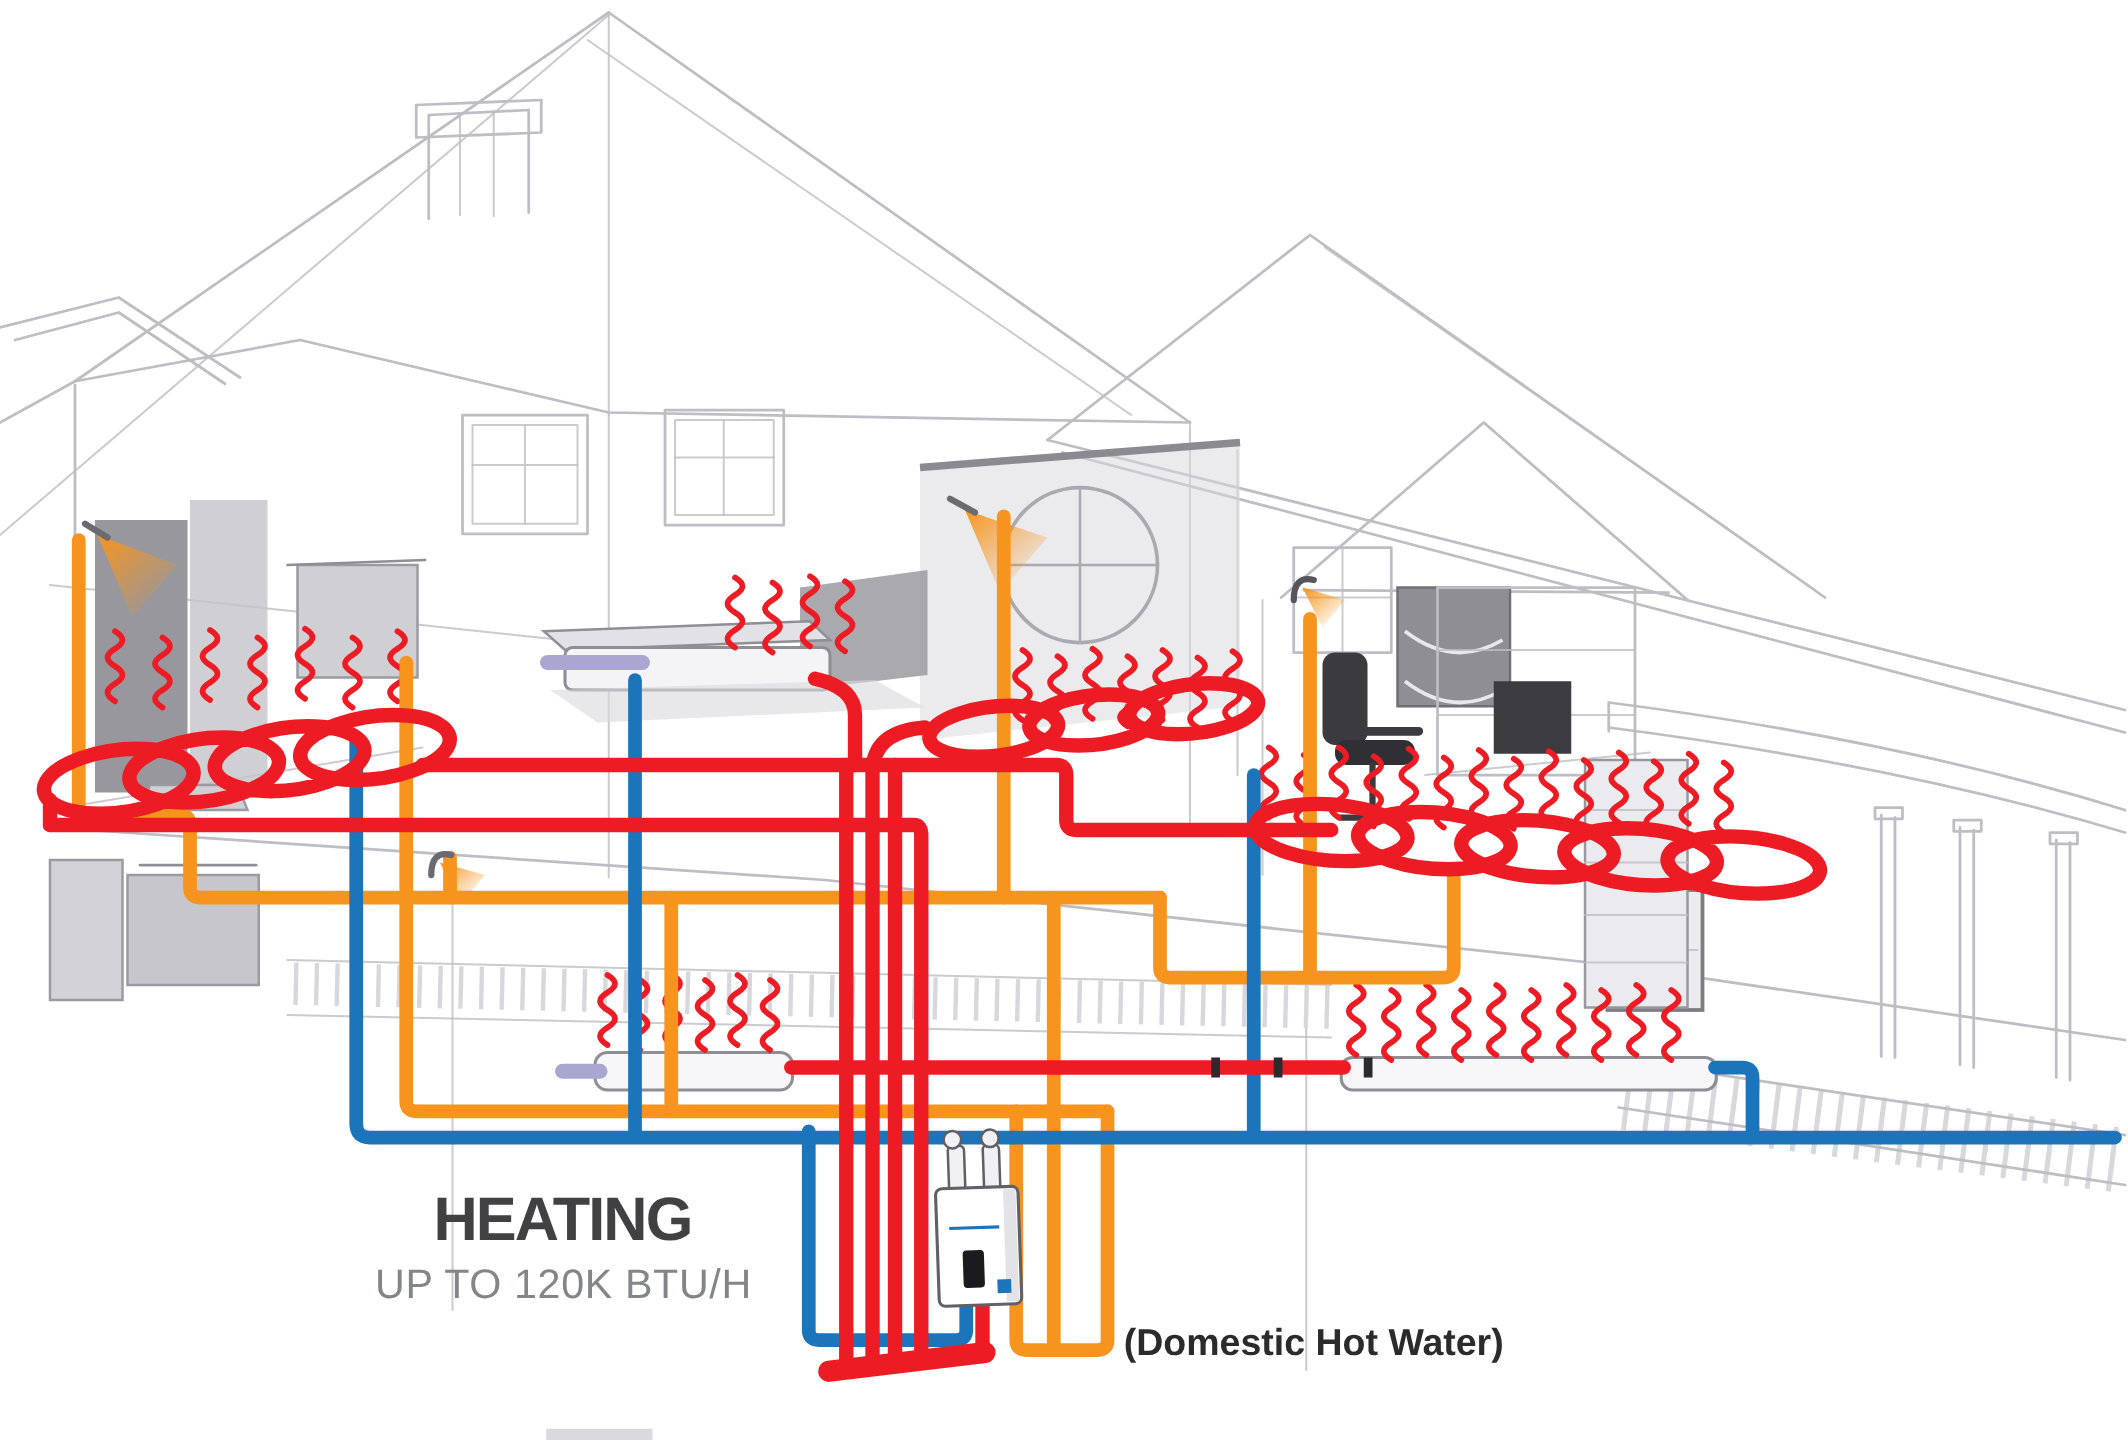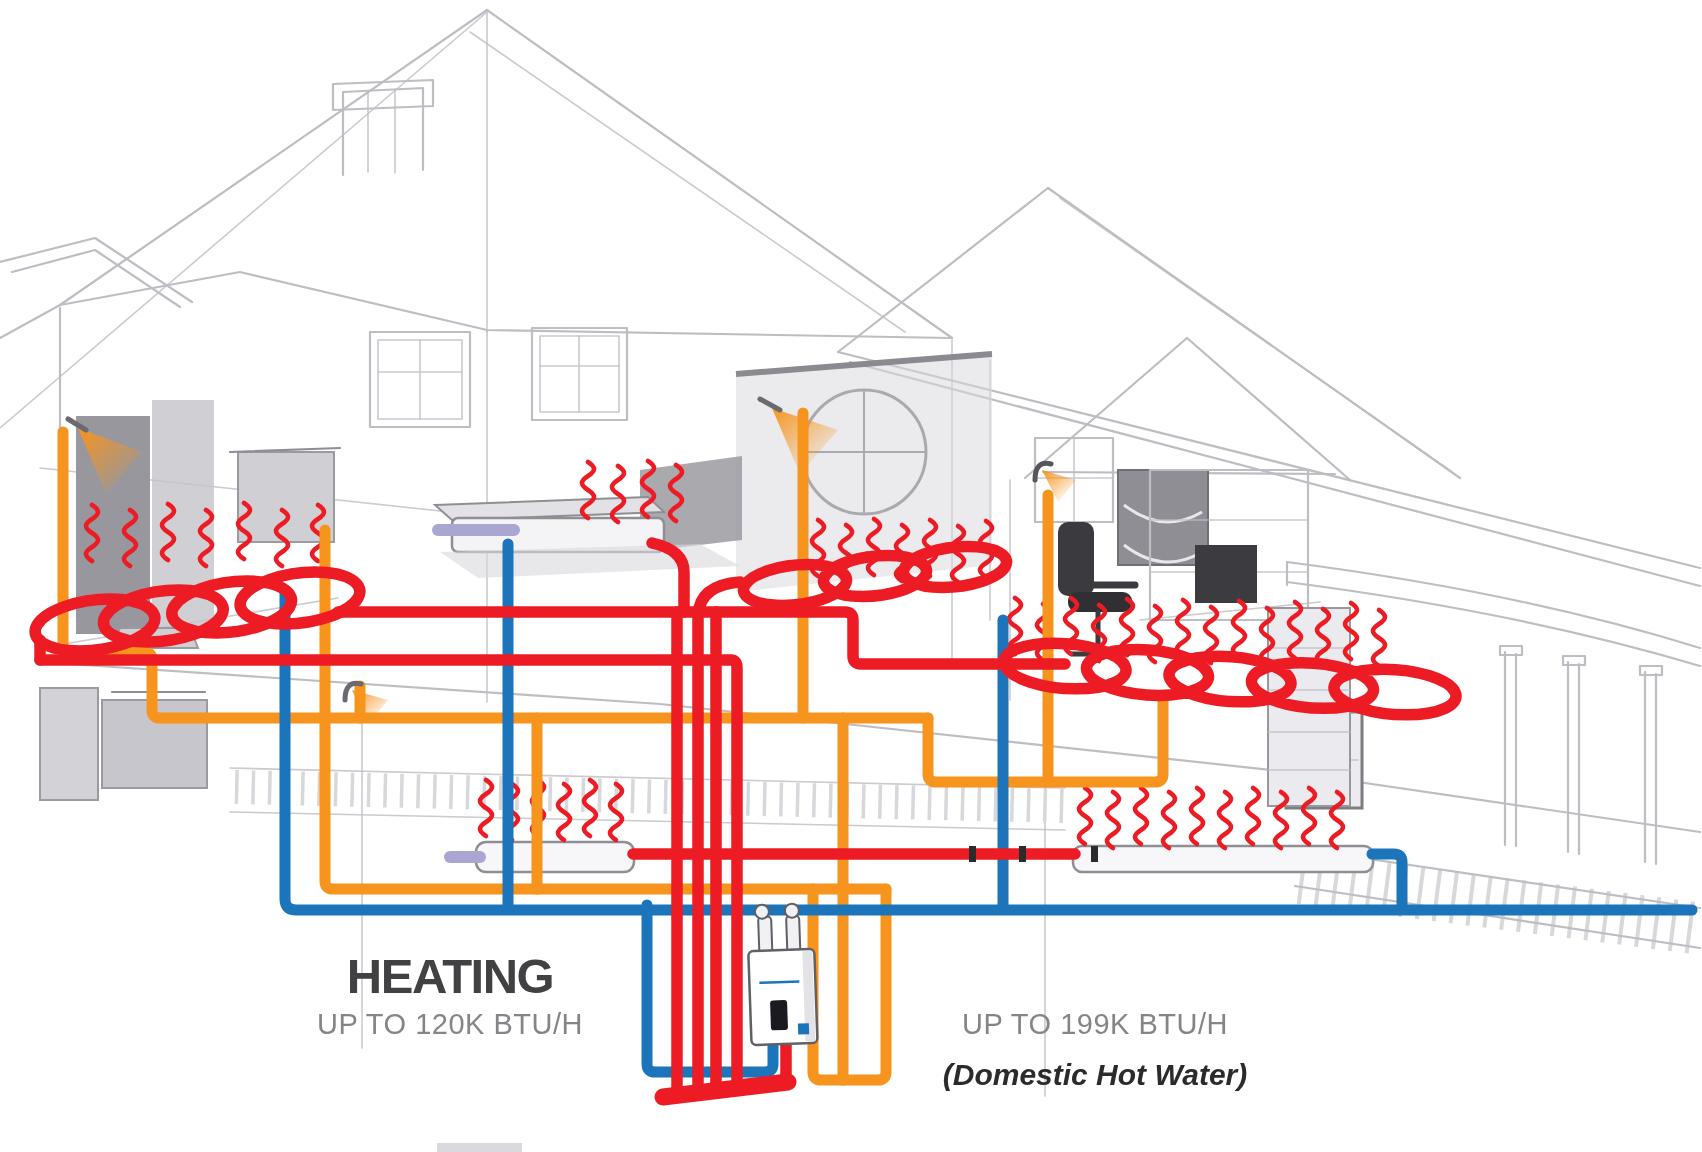--- a/index.html
+++ b/index.html
@@ -16,21 +16,21 @@
   .p-blue{stroke:var(--blue);stroke-width:11;}
   .p-orange{stroke:var(--orange);stroke-width:11;}
   .p-lav{stroke:var(--lav);stroke-width:12;}
   .coil{stroke:var(--red);stroke-width:11.5;fill:none;stroke-linecap:round;}
   .squig{stroke:var(--red);stroke-width:4.6;fill:none;stroke-linecap:round;}
   .manifold{stroke:var(--red);stroke-width:17;stroke-linecap:round;}
   .baluster{stroke:#d7d7dc;}
   
   .lbl{position:absolute;text-align:center;white-space:nowrap;}
   .big-title{font-size:49px;font-weight:800;letter-spacing:-1.5px;color:var(--titlec,#414042);}
-  .sub-title{font-size:29px;font-weight:400;color:var(--subc,#838588);letter-spacing:.5px;}
+  .sub-title{font-size:33px;font-weight:400;color:var(--subc,#838588);letter-spacing:.5px;}
   .note-title{font-size:30px;font-weight:700;color:var(--notec,#2B2B2B);}
   .artifact{position:absolute;background:#d9d9de;}
 </style>
 </head>
 <body>
 
 <div id="stage" style="--red: #ED1C24; --orange: #F7941E; --blue: #1C75BB; --lav: #A9A6D2; --sketch: #BDBDC3; --titlec: #414042; --subc: #838588; --notec: #2B2B2B; --bg: #FFFFFF;">
 <svg width="1702" height="1152" viewBox="0 0 1702 1152">
   <defs>
     <path id="sq" d="M0,0 c8,5 8,9 0,14 c-8,5 -8,9 0,14 c8,5 8,9 0,14 c-8,5 -8,9 0,14"></path>
@@ -279,16 +279,15 @@
     <rect x="750" y="950" width="66" height="94" rx="5" fill="#ffffff" stroke="#606066" stroke-width="2.5"></rect>
     <rect x="804" y="952" width="10" height="90" fill="#e2e2e7"></rect>
     <path d="M760,982 H800" stroke="#1C75BB" stroke-width="2.5"></path>
     <rect x="770" y="1000" width="17" height="30" rx="3" fill="#1b1b1f"></rect>
     <rect x="797" y="1024" width="11" height="11" fill="#1C75BB"></rect>
   </g>
 </svg>
 
 <div class="lbl big-title" style="left:300px;top:948px;width:300px;">HEATING</div>
 <div class="lbl sub-title" style="left:300px;top:1008px;width:300px;">UP TO 120K BTU/H</div>
-<div class="lbl sub-title" style="left:945px;top:1008px;width:300px;">UP TO 199K BTU/H</div>
-<div class="lbl note-title" style="left:920px;top:1058px;width:350px;font-style:italic;">(Domestic Hot Water)</div>
+<div class="lbl note-title" style="left:876px;top:1058px;width:350px;">(Domestic Hot Water)</div>
 <div class="artifact" style="left:437px;top:1143px;width:85px;height:9px;"></div>
 </div>
 
 </body></html>

